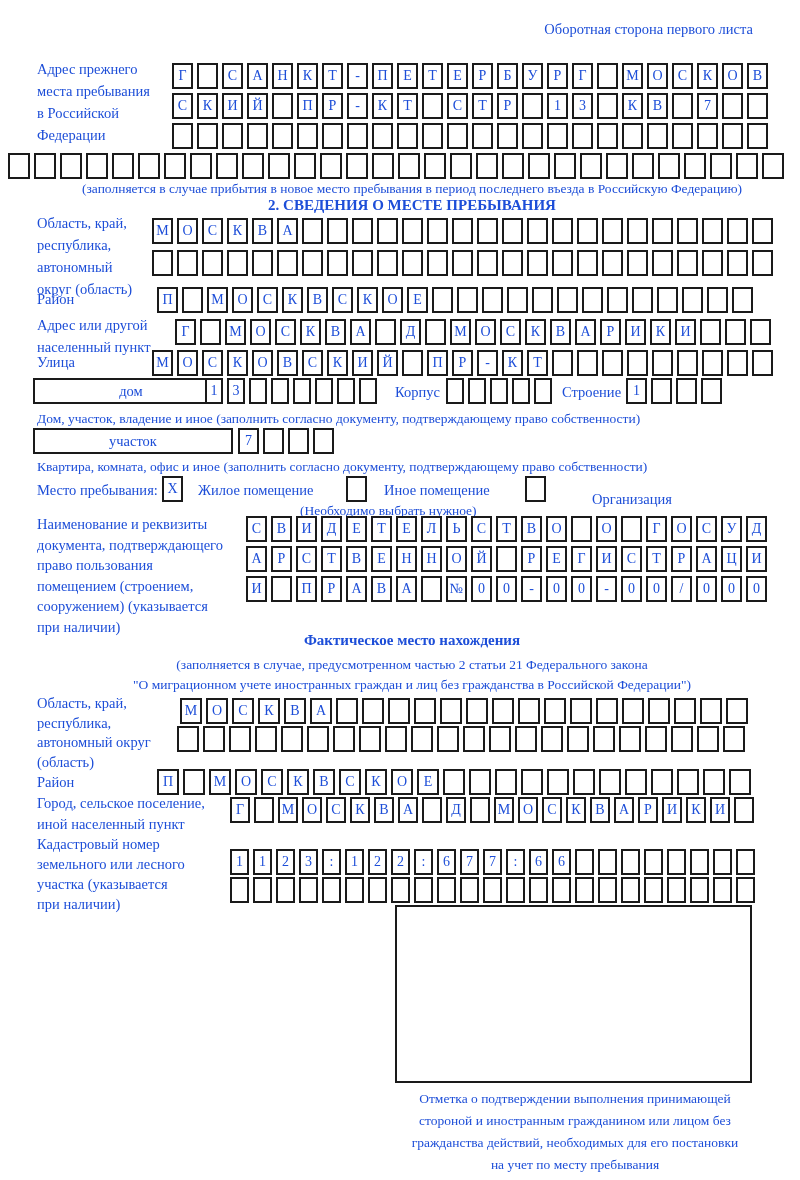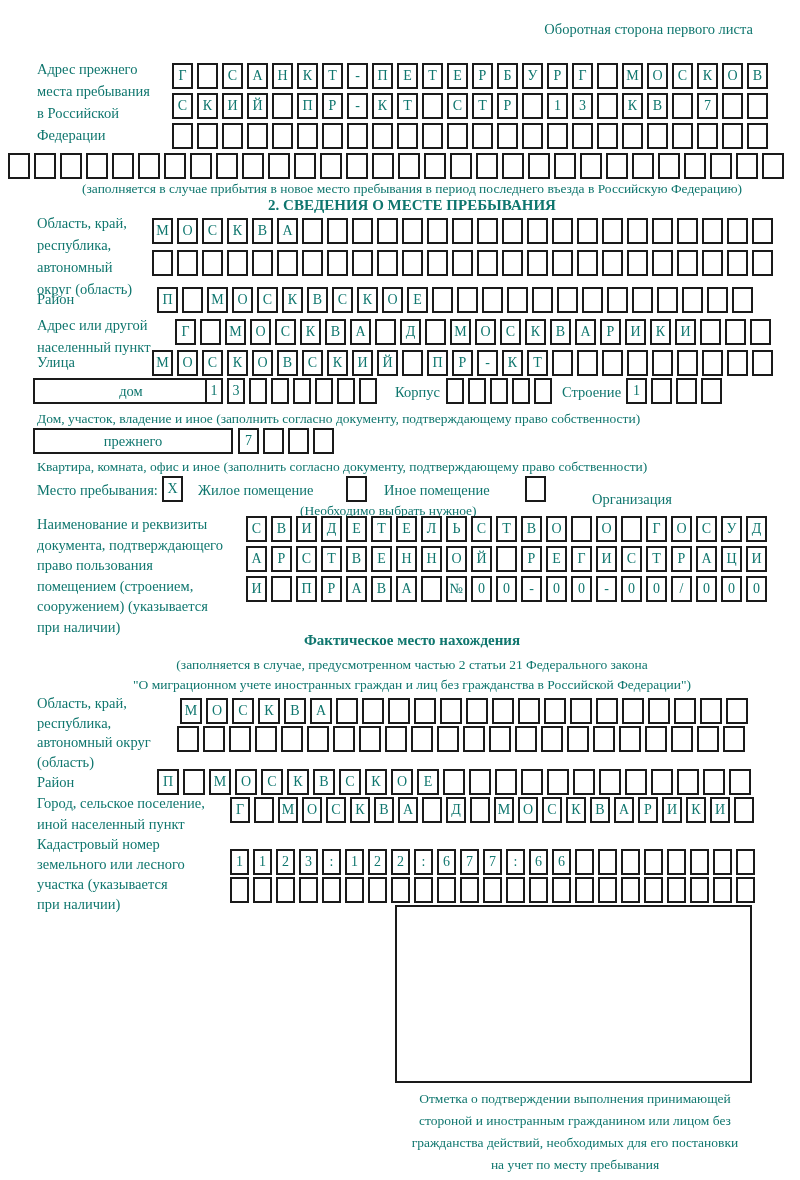--- a/index.html
+++ b/index.html
@@ -1,18 +1,18 @@
 <!DOCTYPE html>
 <html><head>
 <meta charset="utf-8">
 <style>
   html,body { margin:0; padding:0; background:#e9e9e9; }
   .page {
     position:relative; width:800px; height:1180px; margin:0 auto;
-    background:#ffffff; color:#0f766e; overflow:hidden;
+    background:#ffffff; color:#1d4ed8; overflow:hidden;
     font-family:"Liberation Serif","DejaVu Serif",serif;
   }
   .abs { position:absolute; }
   .lbl { font-size:14.5px; line-height:22px; white-space:pre-line; }
   .note { font-size:13.5px; line-height:18px; }
   .ctr { left:12px; width:800px; text-align:center; }
   .title { font-weight:bold; font-size:15px; }
   .boxrow { display:flex; }
   .cb {
     box-sizing:content-box; width:17px; height:22px; border:2px solid #1a1a1a;
@@ -321,21 +321,21 @@
     </div>
   <div class="abs lbl" style="left:562px; top:381px;">Строение</div>
   <div class="abs boxrow" style="left:626px; top:378px;">
       <div class="cb">1</div>
       <div class="cb"></div>
       <div class="cb"></div>
       <div class="cb"></div>
     </div>
   <div class="abs note" style="left:37px; top:410px;">Дом, участок, владение и иное (заполнить согласно документу, подтверждающему право собственности)</div>
 
-  <div class="abs wbox" style="left:33px; top:428px; width:196px;">прежнего</div>
+  <div class="abs wbox" style="left:33px; top:428px; width:196px;">участок</div>
   <div class="abs boxrow" style="left:238px; top:428px;">
       <div class="cb">7</div>
       <div class="cb"></div>
       <div class="cb"></div>
       <div class="cb"></div>
     </div>
   <div class="abs note" style="left:37px; top:458px;">Квартира, комната, офис и иное (заполнить согласно документу, подтверждающему право собственности)</div>
 
   <div class="abs lbl" style="left:37px; top:479px;">Место пребывания:</div>
   <div class="abs cb" style="left:162px; top:476px;">X</div>

